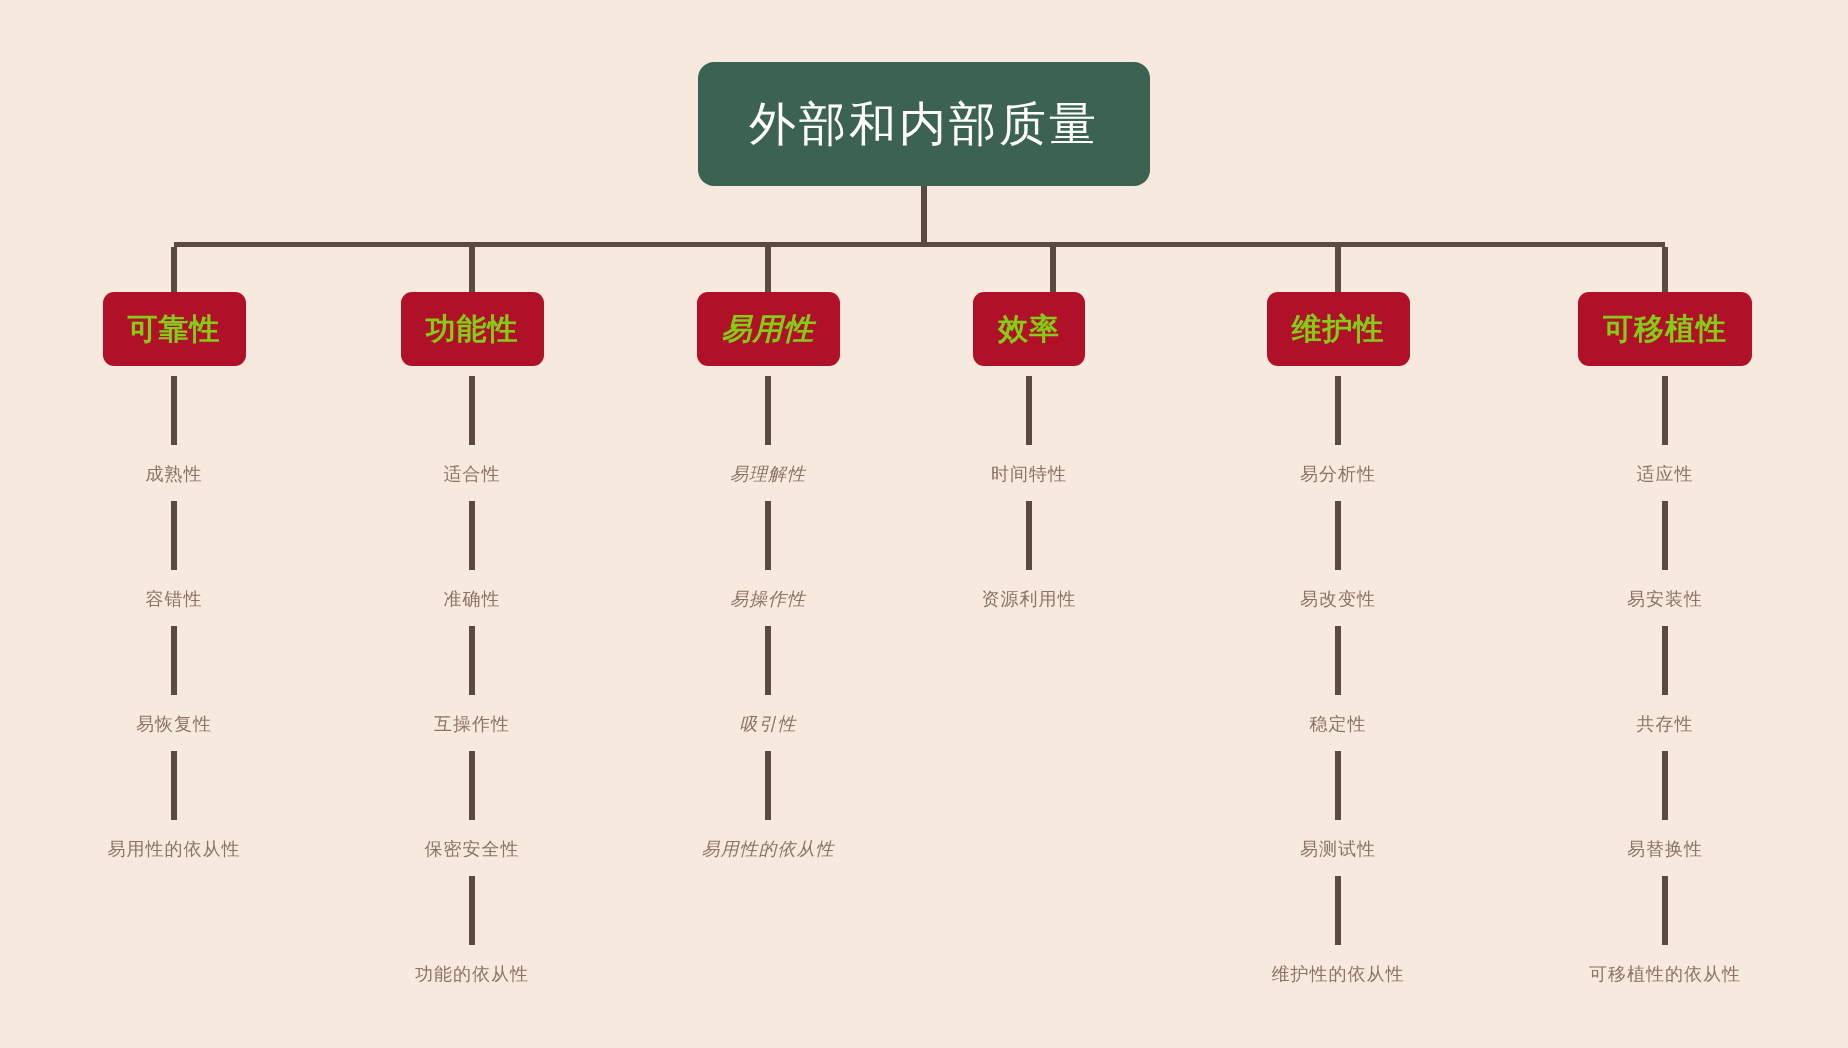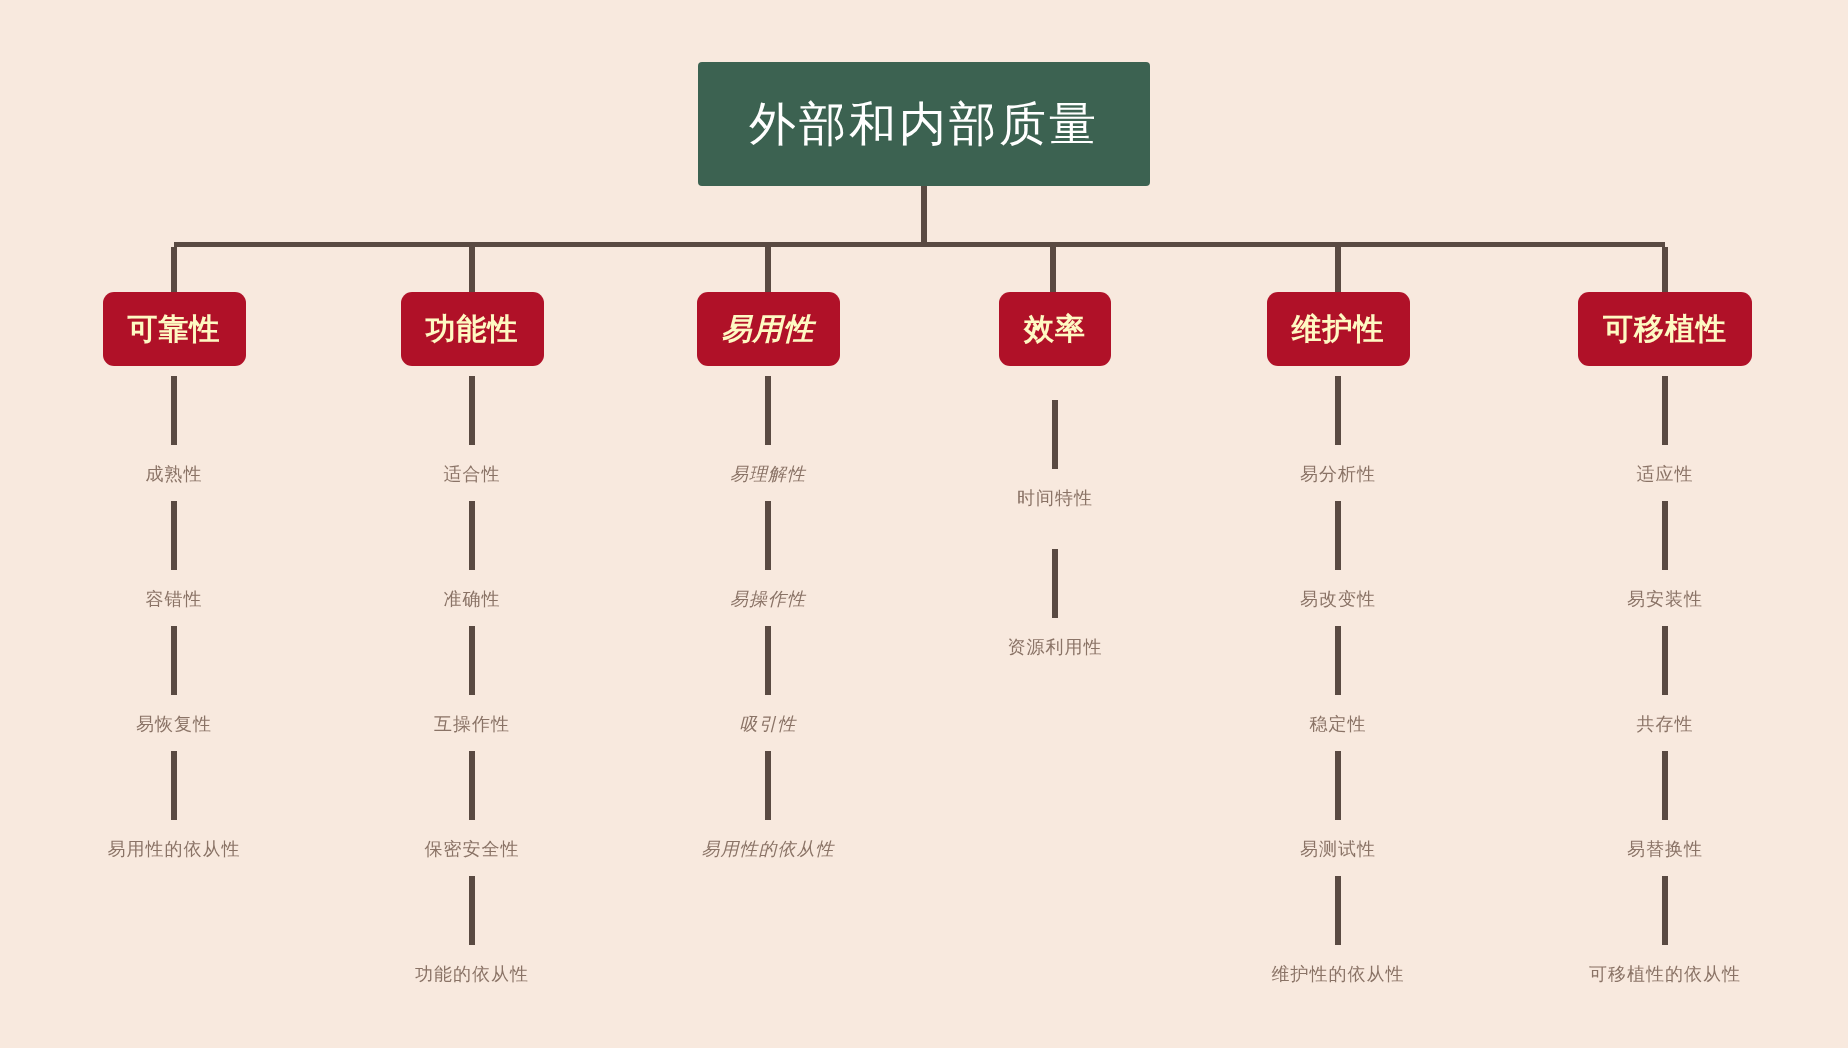--- a/index.html
+++ b/index.html
@@ -17,21 +17,21 @@
   }
   
   .title-box {
     position: absolute;
     top: 62px;
     left: 50%;
     transform: translateX(-50%);
     width: 452px;
     height: 124px;
     background: #3C6251;
-    border-radius: 4px;
+    border-radius: 16px;
     display: flex;
     align-items: center;
     justify-content: center;
   }
   .title-box span {
     color: #FFFFFF;
     font-size: 47px;
     letter-spacing: 3px;
     white-space: nowrap;
   }
@@ -71,21 +71,21 @@
   .category {
     min-height: 74px;
     display: flex;
     align-items: center;
     justify-content: center;
     background: #B01128;
     border-radius: 11px;
     padding: 0 25px;
   }
   .category span {
-    color: #fef9c3;
+    color: #84cc16;
     font-size: 30px;
     font-weight: bold;
     letter-spacing: 1px;
     white-space: nowrap;
   }
   .leaf {
     height: 125px;
     display: flex;
     flex-direction: column;
     align-items: center;
@@ -175,21 +175,21 @@
       <div class="leaf">
         <div class="vline leaf-line"></div>
         <div class="leaf-label">吸引性</div>
       </div>
       <div class="leaf">
         <div class="vline leaf-line"></div>
         <div class="leaf-label">易用性的依从性</div>
       </div>
     </div>
     <div class="vline stub-branch" style="left: 1050px;"></div>
-    <div class="column" style="left: 905px; gap: 24px;">
+    <div class="column" style="left: 879px;">
       <div class="category">
         <span>效率</span>
       </div>
       <div class="leaf">
         <div class="vline leaf-line"></div>
         <div class="leaf-label">时间特性</div>
       </div>
       <div class="leaf">
         <div class="vline leaf-line"></div>
         <div class="leaf-label">资源利用性</div>

